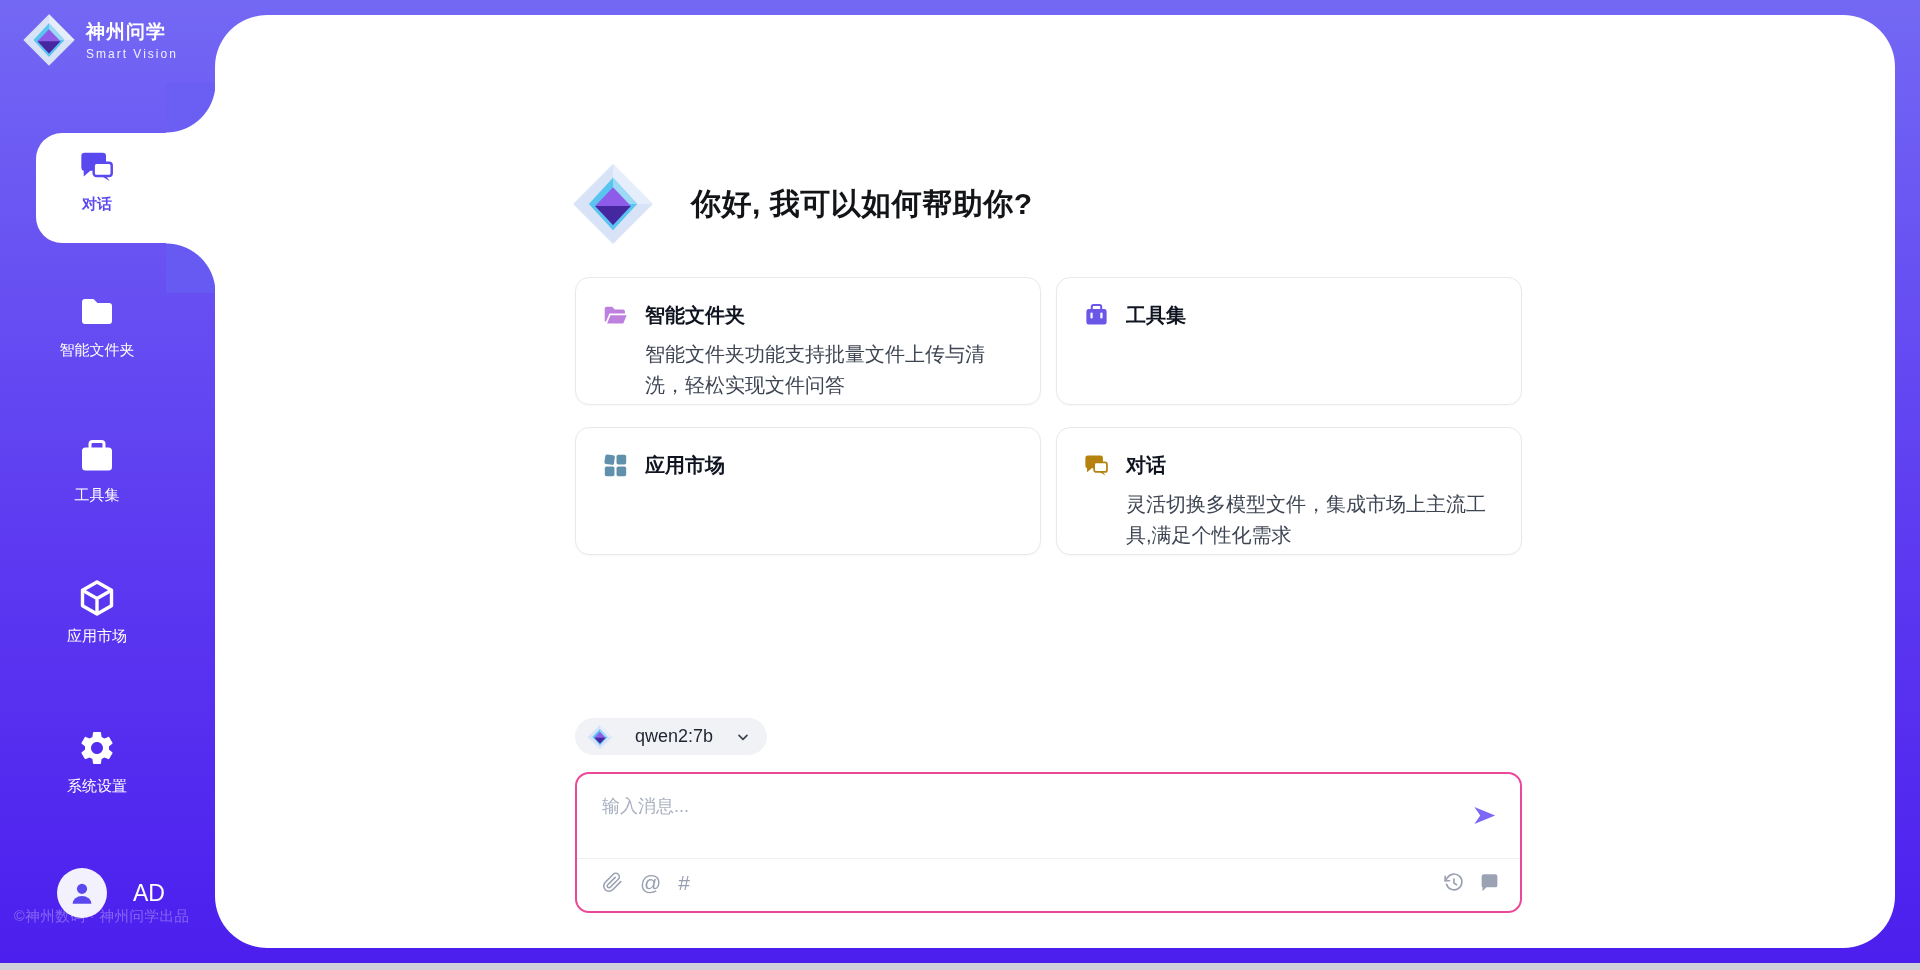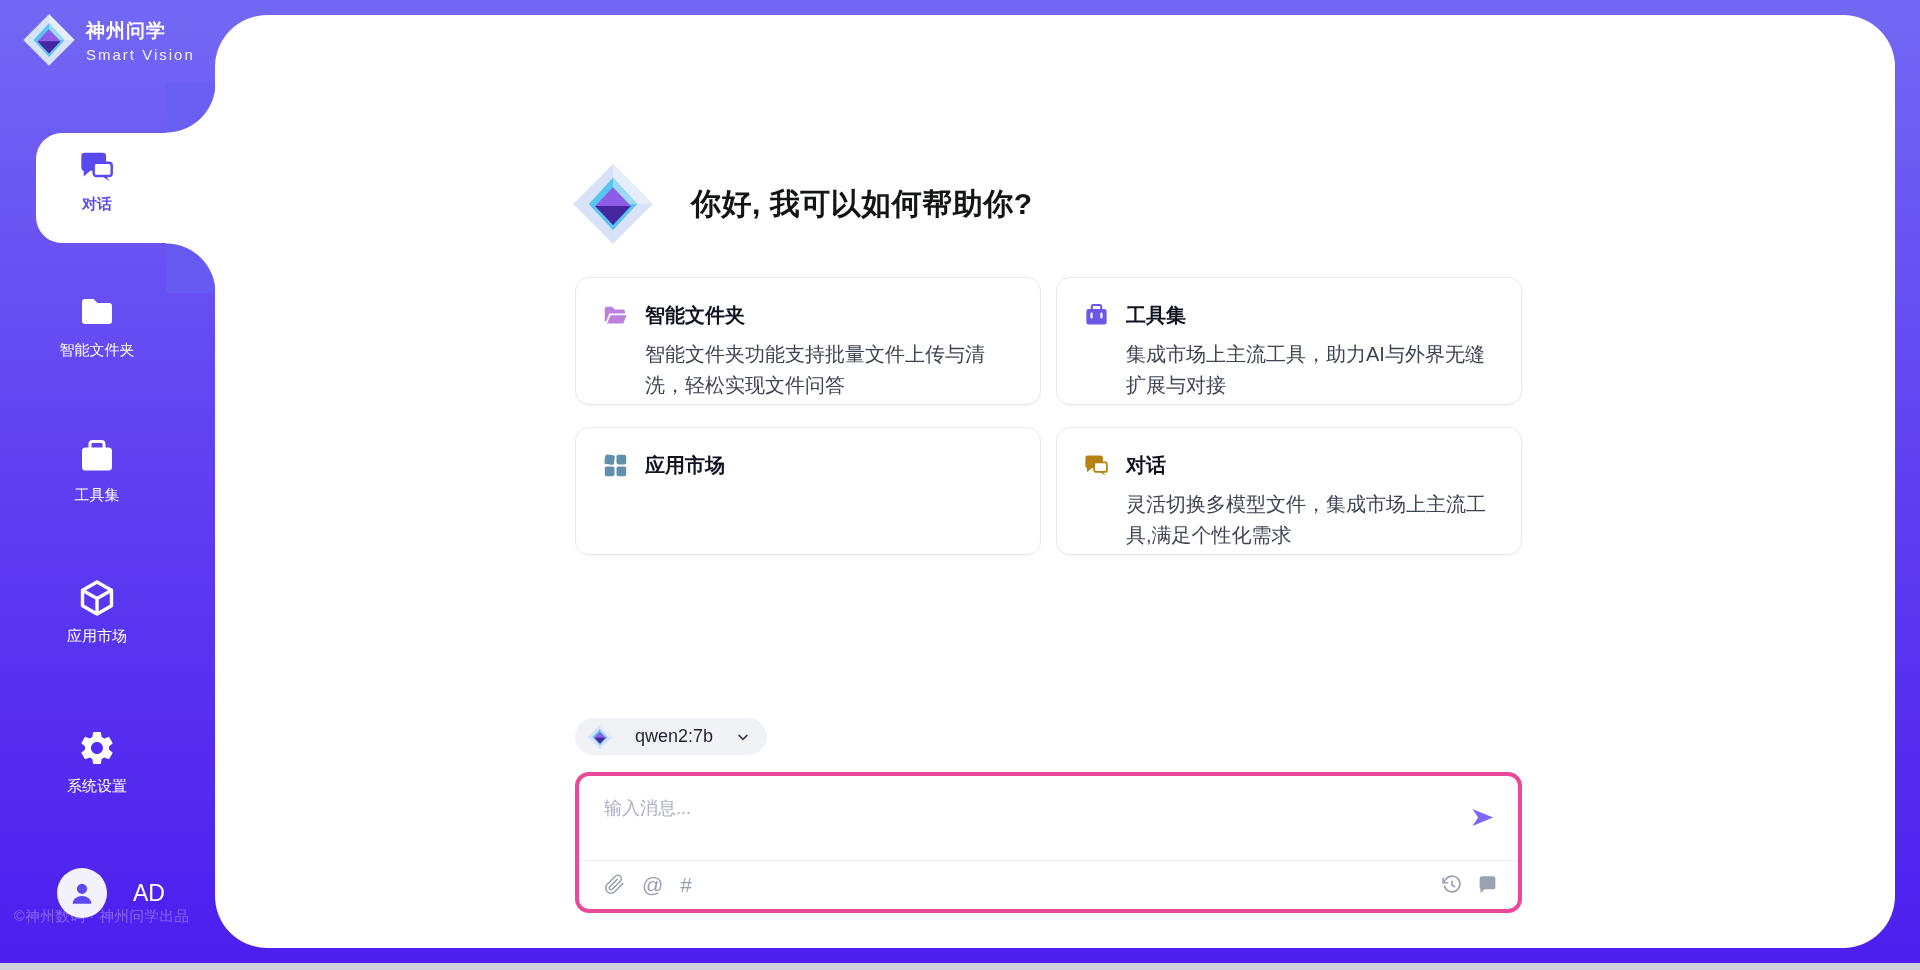--- a/index.html
+++ b/index.html
@@ -8,21 +8,21 @@
     font-family:"Liberation Sans", sans-serif;
     background:linear-gradient(180deg,#7368f4 0%, #5d3bf1 55%, #4c1eee 100%);
     position:relative;
   }
   svg { display:block; }
 
   
   .logo-row { position:absolute; left:22px; top:13px; display:flex; align-items:center; gap:10px; }
   .logo-mark { width:54px; height:54px; }
   .logo-name { color:#fff; font-size:19px; font-weight:700; letter-spacing:1px; }
-  .logo-sub  { color:rgba(255,255,255,.9); font-size:15px; letter-spacing:2px; margin-top:2px; }
+  .logo-sub  { color:rgba(255,255,255,.9); font-size:12px; letter-spacing:2px; margin-top:2px; }
 
   .nav-item { position:absolute; width:194px; display:flex; flex-direction:column; align-items:center; gap:9px; cursor:pointer; }
   .nav-item .nav-ic { width:40px; height:40px; color:#fff; }
   .nav-item .nav-label { color:#fff; font-size:15px; }
 
   
   .tab-pill { position:absolute; left:36px; top:133px; width:186px; height:110px; background:#fff; border-radius:26px 0 0 26px; }
   .fillet-top { position:absolute; left:166px; top:83px; width:56px; height:50px;
     background:radial-gradient(circle 50px at 0 0, #6a5ef3 0 49px, #ffffff 50px); }
   .fillet-bottom { position:absolute; left:166px; top:243px; width:56px; height:50px;
@@ -52,21 +52,21 @@
   .card-head { display:flex; align-items:center; gap:16px; }
   .card-head svg { width:27px; height:27px; flex:0 0 auto; }
   .card-title { font-size:20px; font-weight:700; color:#0f1420; }
   .card-desc { margin:10px 0 0 43px; font-size:20px; color:#3d4452; line-height:1.55; }
 
   .model-pill { position:absolute; left:360px; top:703px; height:37px; padding:0 16px 0 12px; background:#f0f2f6; border-radius:19px; display:inline-flex; align-items:center; gap:22px; cursor:pointer; }
   .model-pill .m-logo { width:26px; height:26px; }
   .model-name { font-size:18px; color:#1f2430; }
   .model-pill .chev { width:16px; height:16px; color:#3a3f4a; }
 
-  .composer { position:absolute; left:360px; top:757px; width:947px; height:141px; border:4px solid #ec4899; border-radius:14px; background:#fff; }
+  .composer { position:absolute; left:360px; top:757px; width:947px; height:141px; border:2px solid #ec4899; border-radius:14px; background:#fff; }
   .composer textarea { position:absolute; left:25px; top:20px; width:850px; height:58px; border:none; outline:none; resize:none; font-family:"Liberation Sans",sans-serif; font-size:18px; color:#30343c; background:transparent; }
   .composer textarea::placeholder { color:#a9b0bf; }
   .send-btn { position:absolute; right:22px; top:28px; width:27px; height:27px; color:#7b68f7; cursor:pointer; }
   .composer-divider { position:absolute; left:0; top:84px; width:100%; height:1px; background:#eef0f4; }
   .tools-left { position:absolute; left:25px; top:98px; display:flex; align-items:center; gap:17px; color:#98a0b0; }
   .tools-left .t-ic { width:21px; height:21px; cursor:pointer; }
   .glyph-ic { font-size:21px; line-height:21px; color:#98a0b0; cursor:pointer; font-weight:500; }
   .tools-right { position:absolute; right:20px; top:98px; display:flex; align-items:center; gap:15px; color:#9aa2b3; }
   .tools-right .t-ic { width:21px; height:21px; cursor:pointer; }
 </style>
@@ -219,21 +219,20 @@
       <div class="card-desc">智能文件夹功能支持批量文件上传与清洗，轻松实现文件问答</div>
     </div>
 
     <div class="card">
       <div class="card-head">
         <svg style="color: rgb(106, 87, 232);">
             <use href="#sym-toolbox"></use>
           </svg>
         <div class="card-title">工具集</div>
       </div>
-      <div class="card-desc">集成市场上主流工具，助力AI与外界无缝扩展与对接</div>
     </div>
 
     <div class="card">
       <div class="card-head">
         <svg style="color: rgb(96, 144, 172);">
             <use href="#sym-apps"></use>
           </svg>
         <div class="card-title">应用市场</div>
       </div>
     </div>

